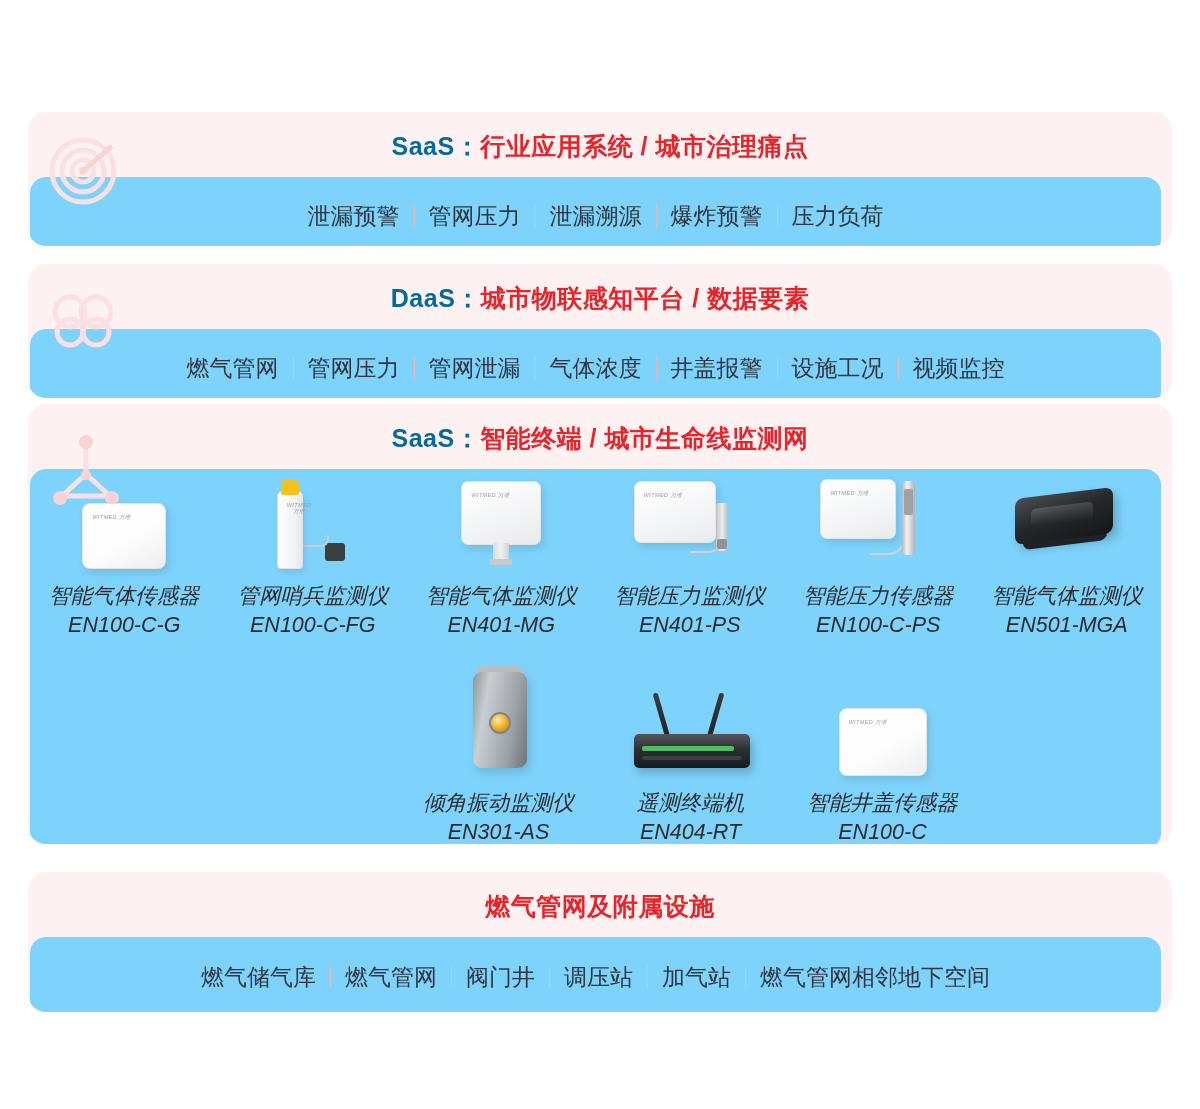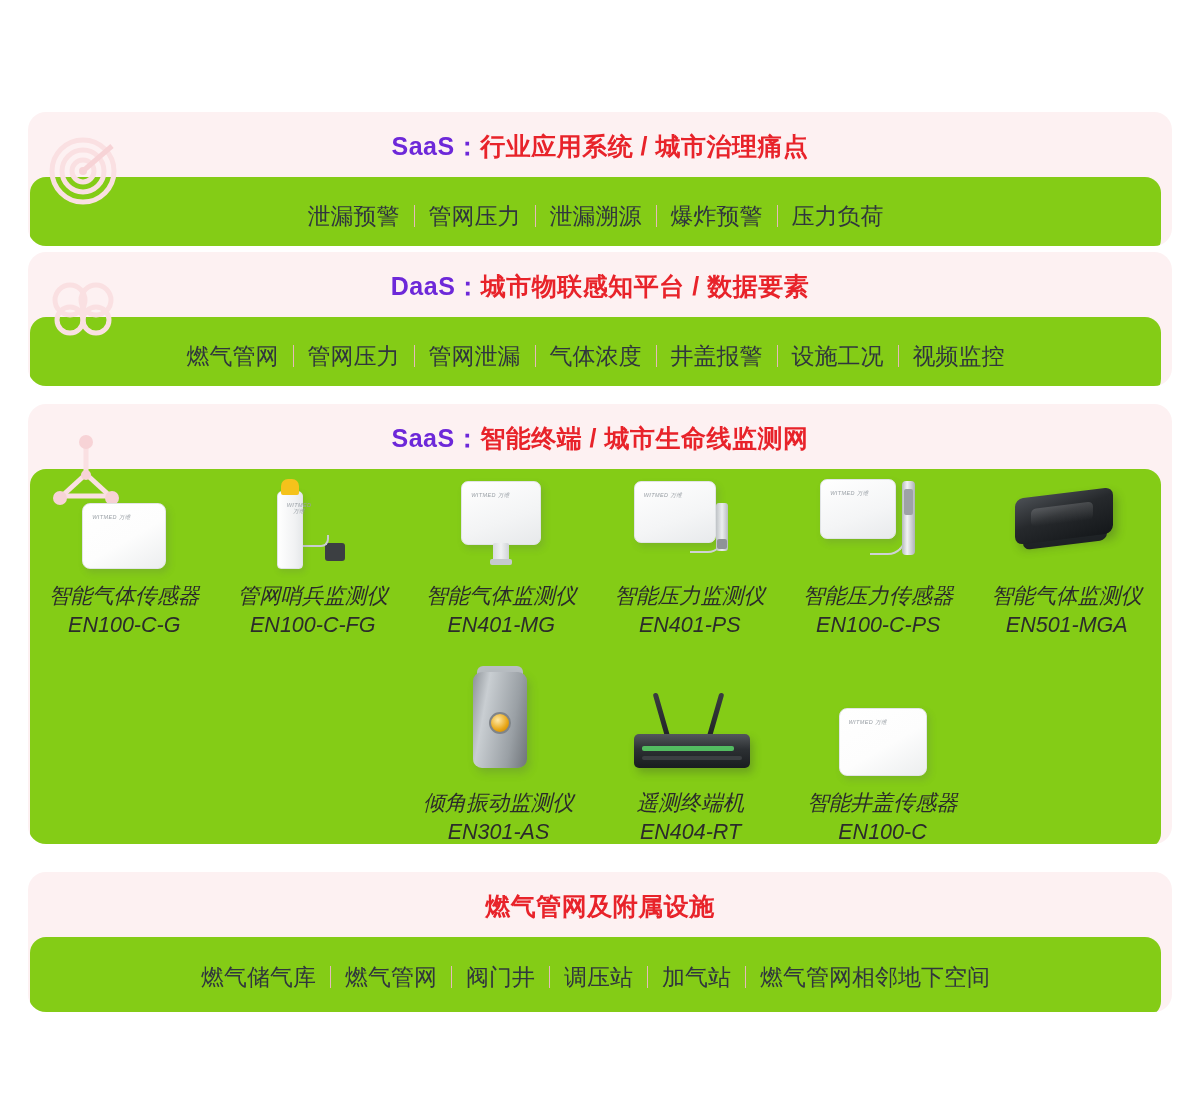--- a/index.html
+++ b/index.html
@@ -30,23 +30,23 @@
     background: #fdf1f2;
   }
   .layer-title {
     text-align: center;
     font-size: 25px;
     font-weight: bold;
     color: #e8232a;
     letter-spacing: 0.5px;
     padding-top: 18px;
   }
-  .layer-title .lt-en { color: #6d28d9; }
+  .layer-title .lt-en { color: #0369a1; }
   .layer-body {
-    background: #84cc16;
+    background: #7dd3fc;
     margin: 14px 11px 2px 2px;
     border-radius: 16px;
   }
   .chip-row {
     display: flex;
     align-items: center;
     justify-content: center;
     flex-wrap: nowrap;
     height: 100%;
   }
@@ -65,21 +65,21 @@
   
   .wm {
     position: absolute;
     left: 18px;
     opacity: 1;
   }
 
   
   #saas   { top: 112px;  height: 134px; }
   #saas .layer-body { height: 78px; }
-  #daas   { top: 252px;  height: 134px; }
+  #daas   { top: 264px;  height: 134px; }
   #daas .layer-body { height: 78px; }
   #aiot   { top: 404px;  height: 440px; background: #fdf1f2; }
   #aiot .layer-body { height: 380px; font-style: italic; }
   #pipes  { top: 872px;  height: 140px; }
   #pipes .layer-body { height: 80px; }
 
   
   .dev-grid {
     display: flex;
     justify-content: center;

